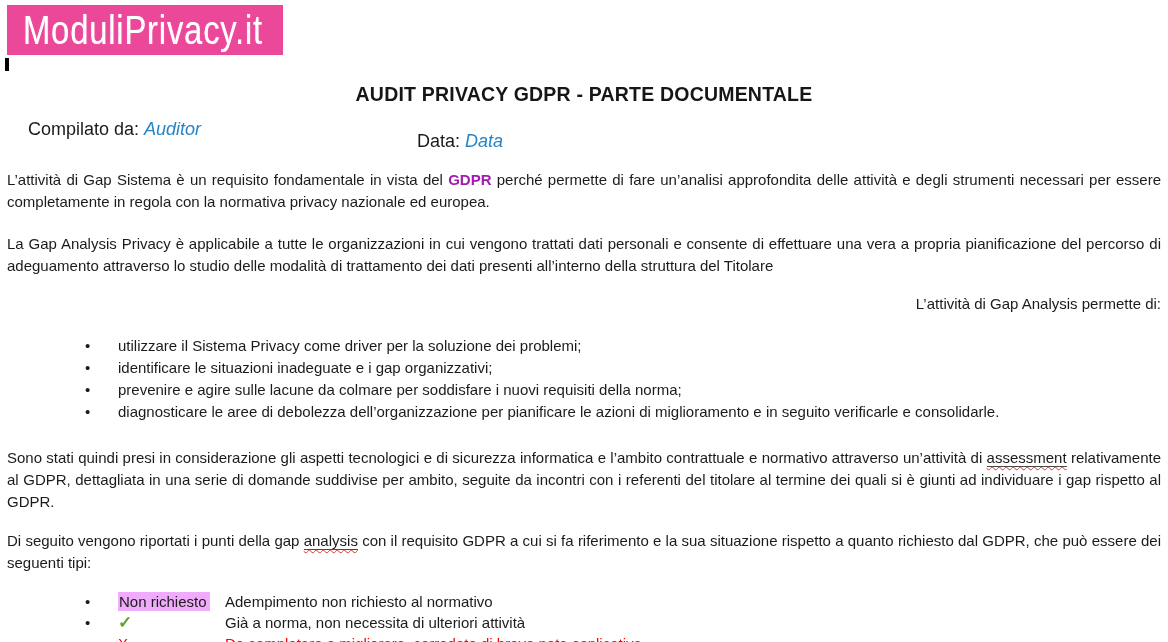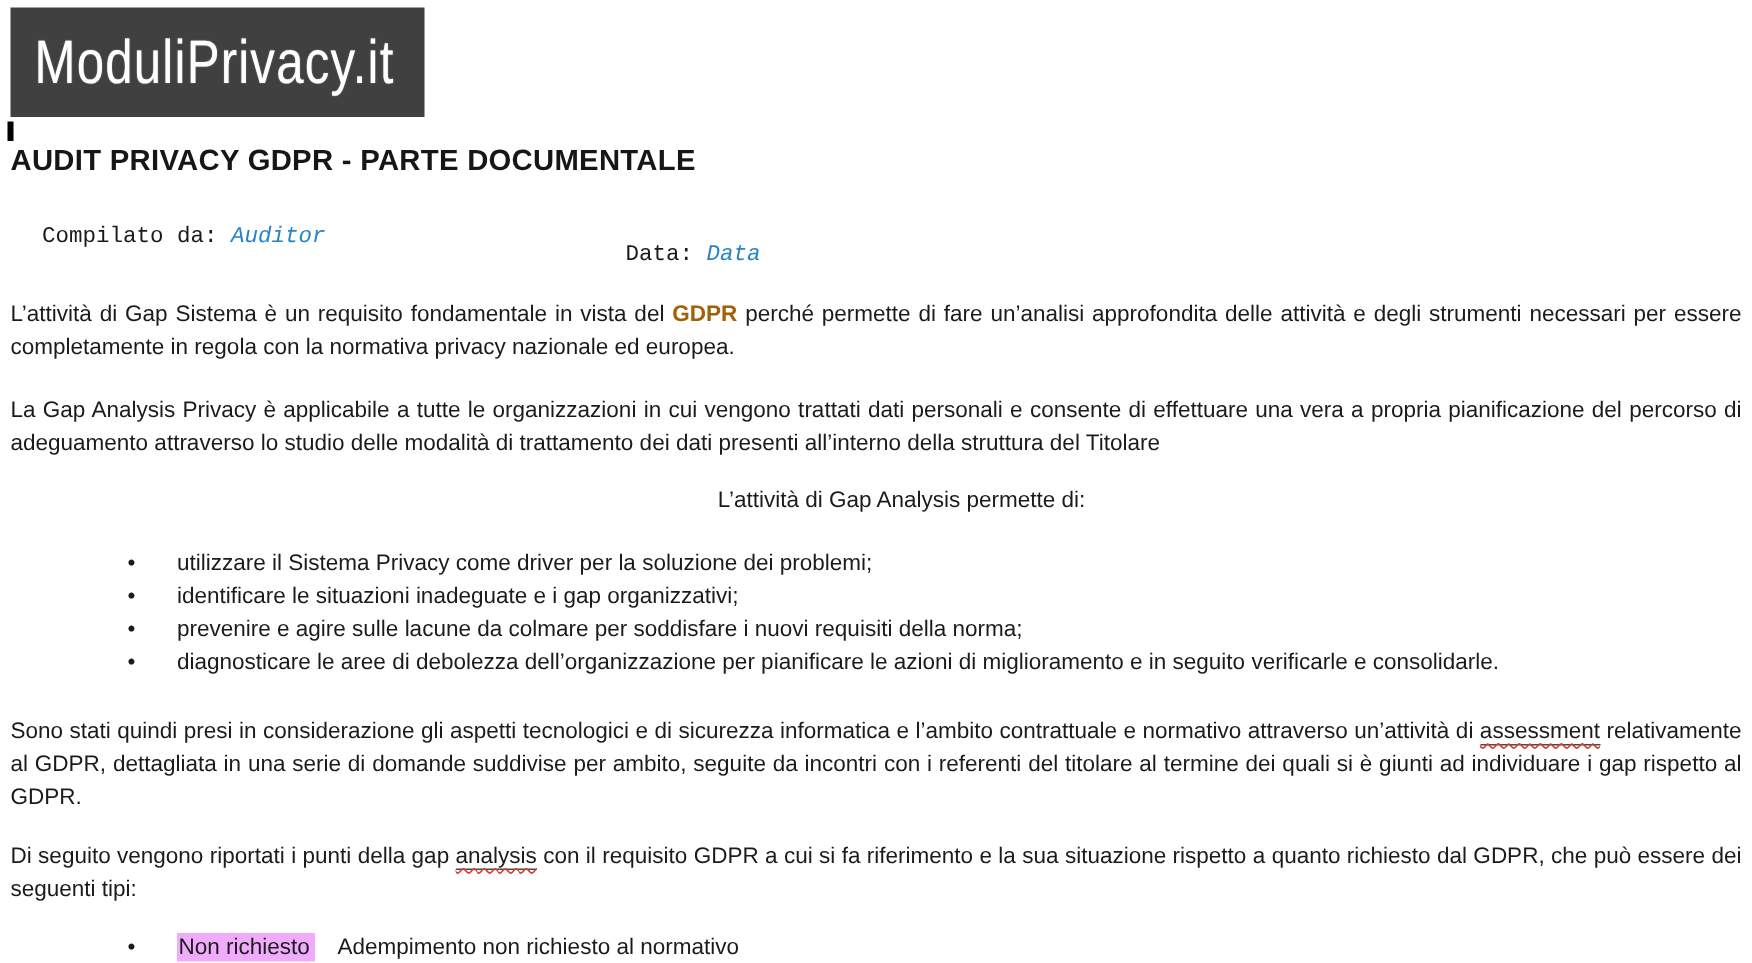--- a/index.html
+++ b/index.html
@@ -9,64 +9,65 @@
     background: #ffffff;
     font-family: "Liberation Sans", sans-serif;
     color: #1b1b1b;
     overflow: hidden;
   }
   .page { padding: 0 7px; }
 
   
   .logo {
     margin: 5px 0 0 0;
-    width: 276px; height: 73px;
-    background: #404040;
+    width: 276px; height: 50px;
+    background: #ec4899;
     display: flex; align-items: center;
     padding-left: 16px;
   }
   .logo-text {
     color: #ffffff;
     font-size: 41px;
     font-weight: normal;
     letter-spacing: 1px;
     transform: scaleX(0.80);
     transform-origin: left center;
     white-space: nowrap;
     text-shadow: 0 0 1px rgba(255,255,255,.6);
   }
   .cursor-bar { width: 4px; height: 13px; background: #000; margin: 3px 0 0 -2px; }
 
   
   .doc-title {
+    text-align: center;
     font-weight: bold;
     font-size: 19.5px;
     color: #161616;
-    margin-top: 2px;
+    margin-top: 12px;
     letter-spacing: 0.2px;
   }
 
   
-  .meta { position: relative; margin-top: 30px; font-size: 15px; height: 19px; font-family: Liberation Mono, monospace; }
+  .meta { position: relative; margin-top: 13px; font-size: 18px; height: 19px; }
   .meta-left { position: absolute; left: 21px; top: 0; }
   .meta-right { position: absolute; left: 410px; top: 12px; }
   .field-placeholder { color: #2585c7; font-style: italic; }
 
   
   .doc p {
     font-size: 15px;
     line-height: 22px;
     text-align: justify;
     margin: 20px 0 0 0;
   }
   .doc p.p1 { margin-top: 31px; }
-  .doc p.p3 { margin-top: 16px; text-align: center; margin-left: 34px; }
+  .doc p.p3 { margin-top: 16px; text-align: right; margin-left: 34px; }
   .doc p.p4 { margin-top: 24px; }
   .doc p.p5 { margin-top: 17px; }
-  b { color: #a16207; }
+  b { color: #a21caf; }
 
   .spell {
     border-bottom: 1px solid #4a4a4a;
     text-decoration: underline wavy #d23a2e;
     text-decoration-thickness: 1px;
     text-underline-offset: 3px;
   }
 
   
   ul.doc-list {

